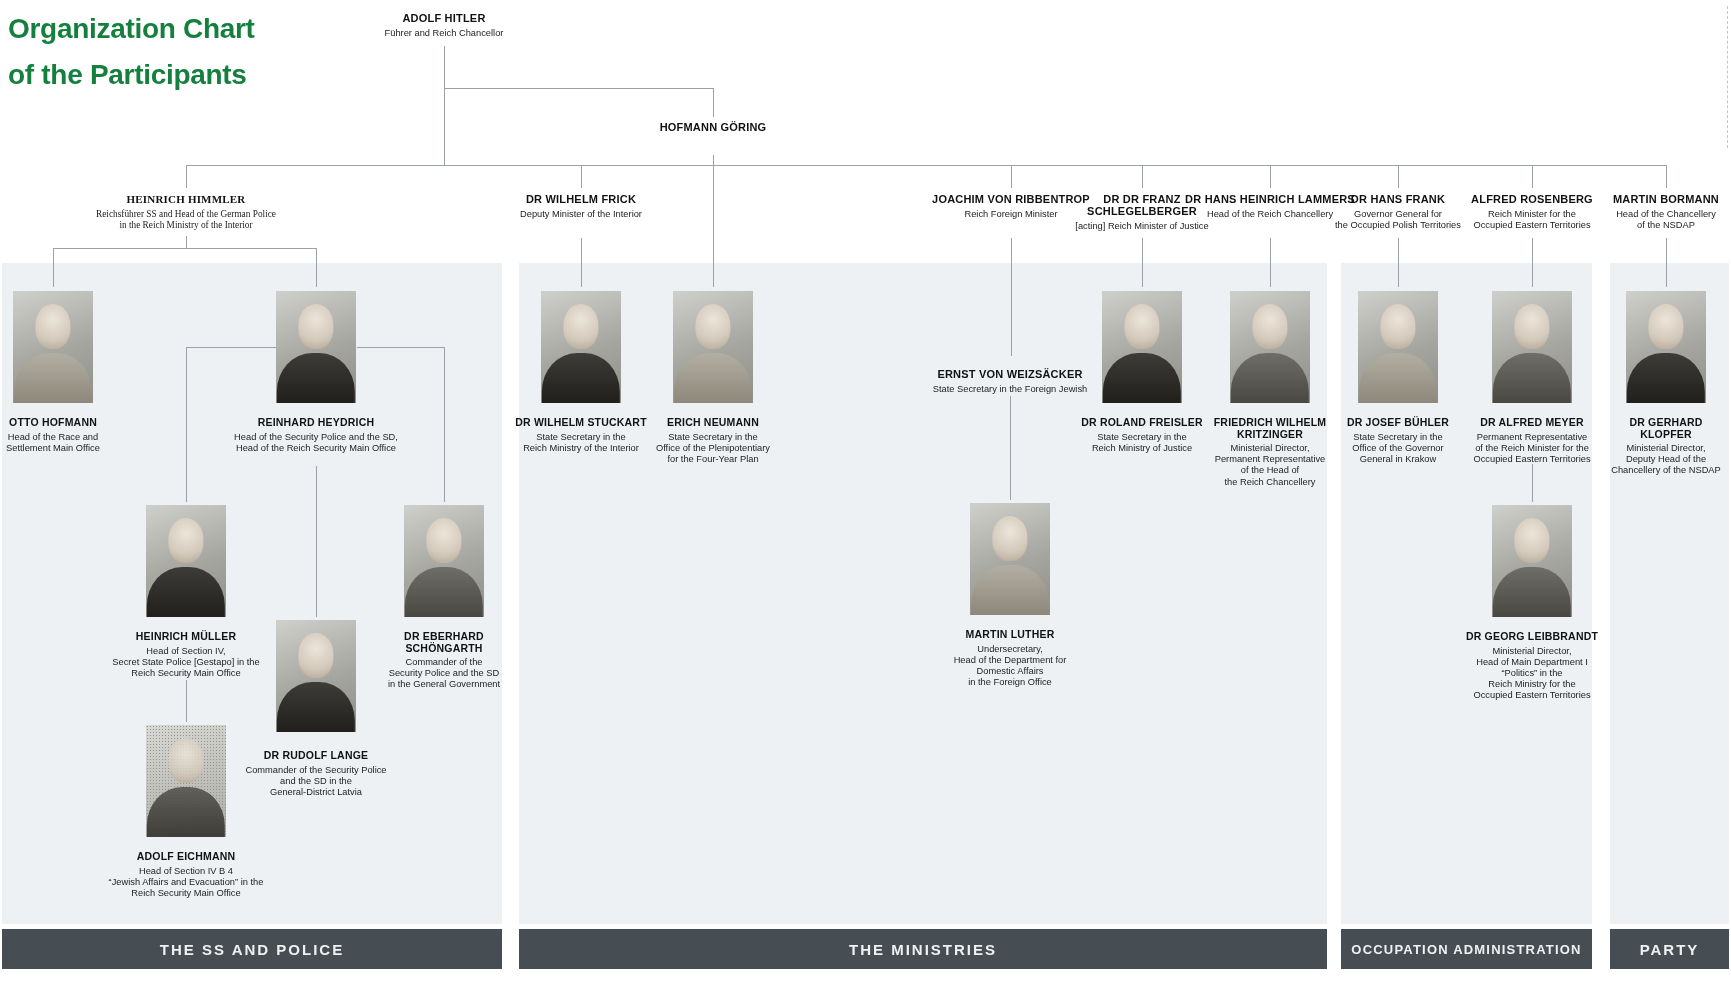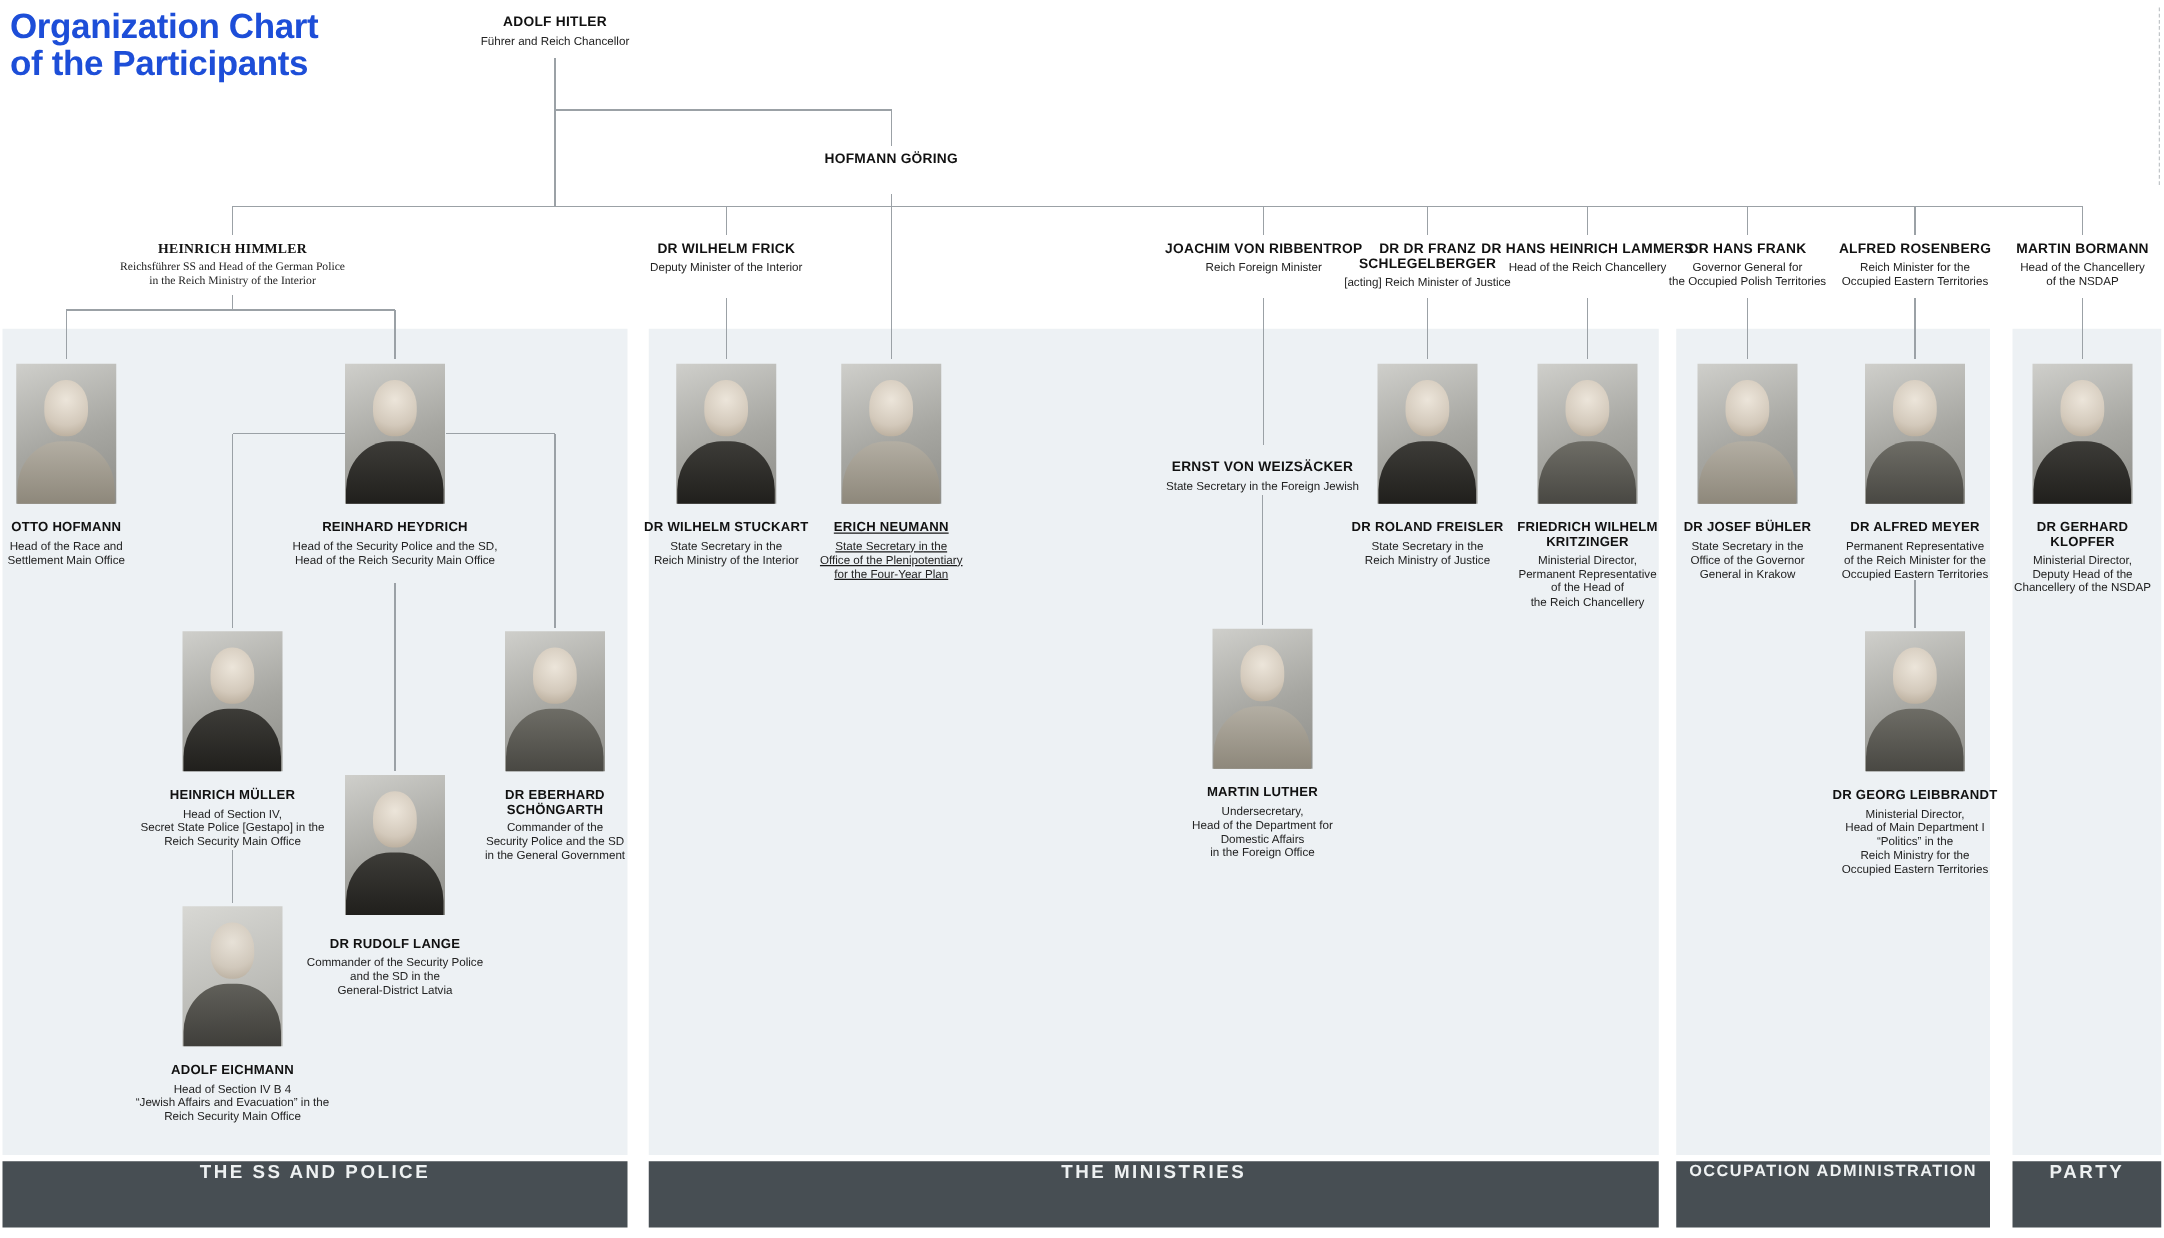--- a/index.html
+++ b/index.html
@@ -1,26 +1,26 @@
 <!DOCTYPE html>
 <html><head>
 <meta charset="utf-8">
 <style>
   html,body{margin:0;padding:0;background:#ffffff;}
   body{width:1731px;height:990px;position:relative;overflow:hidden;
        font-family:"Liberation Sans","DejaVu Sans",sans-serif;color:#1a1a1a;
        -webkit-font-smoothing:antialiased;}
   #stage{position:absolute;inset:0;width:1731px;height:990px;}
 
-  .page-title{position:absolute;left:8px;top:6px;font-size:28px;line-height:30px;
-              font-weight:700;letter-spacing:-0.3px;color:#1d4ed8;white-space:pre-line;}
+  .page-title{position:absolute;left:8px;top:6px;font-size:28px;line-height:46px;
+              font-weight:700;letter-spacing:-0.3px;color:#15803d;white-space:pre-line;}
 
   .panel{position:absolute;top:263px;height:661px;background:#edf1f4;}
-  .band{position:absolute;top:929px;height:53px;background:#474e53;
-        display:flex;justify-content:center;}
+  .band{position:absolute;top:929px;height:40px;background:#474e53;
+        display:flex;align-items:center;justify-content:center;}
   .band-label{color:#eef1f2;font-weight:700;font-size:15px;letter-spacing:2px;white-space:nowrap;}
   .band-label.long{font-size:13px;letter-spacing:1.2px;}
 
   svg.wires{position:absolute;left:0;top:0;pointer-events:none;}
   svg.wires path{stroke:#9ba1a6;stroke-width:1;fill:none;shape-rendering:crispEdges;}
 
   .label-node{position:absolute;width:320px;text-align:center;}
   .card{position:absolute;width:220px;text-align:center;}
   .card .portrait{position:absolute;left:50%;top:0;width:80px;height:112px;margin-left:-40px;
                   background:linear-gradient(160deg,#cfcfcb,#a6a6a1 55%,#8e8e89);overflow:hidden;}
@@ -191,21 +191,21 @@
       <div class="ptitle">State Secretary in the
 Reich Ministry of the Interior</div>
     </div>
   </div>
 
   <div class="card" style="left: 603px; top: 291px;">
     <div class="portrait v-light">
       <div class="face"></div>
       <div class="torso"></div>
     </div>
-    <div class="txtblock" style="top: 126px; text-decoration: underline;">
+    <div class="txtblock" style="top: 126px;">
       <div class="pname">ERICH NEUMANN</div>
       <div class="ptitle">State Secretary in the
 Office of the Plenipotentiary
 for the Four-Year Plan</div>
     </div>
   </div>
 
   <div class="card" style="left: 1032px; top: 291px;">
     <div class="portrait v-dark">
       <div class="face"></div>

